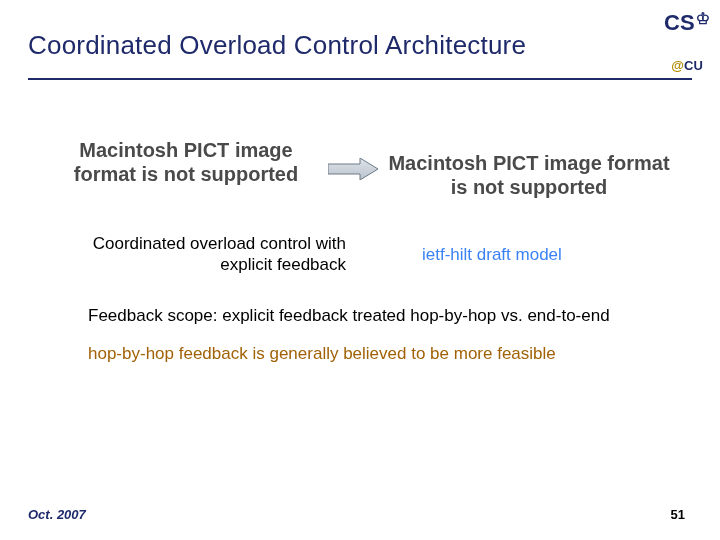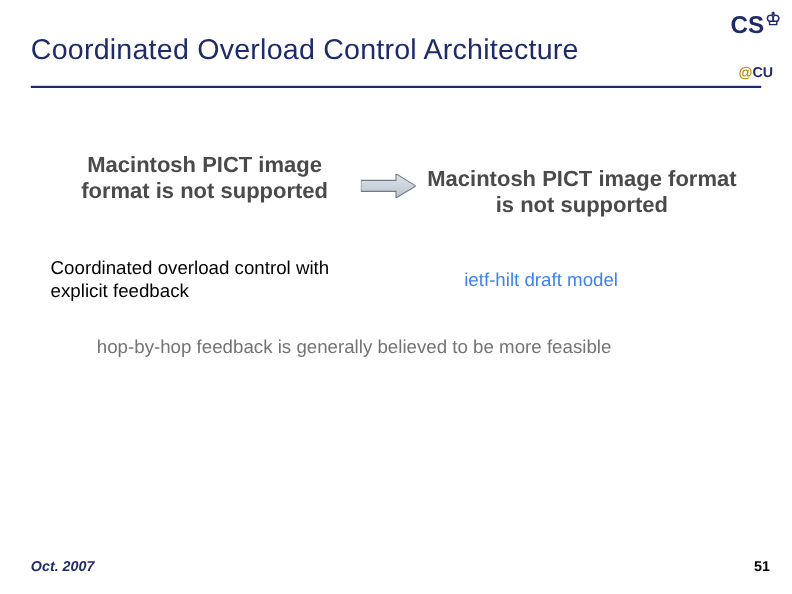--- a/index.html
+++ b/index.html
@@ -89,21 +89,21 @@
   }
   .arrow-box svg { display: block; }
   .captions {
     display: flex;
     justify-content: space-between;
     margin: 34px 10px 0 18px;
   }
   .cap-left {
     font-size: 17px;
     color: #000;
-    text-align: left;
+    text-align: right;
     width: 300px;
     line-height: 1.25;
   }
   .cap-right {
     font-size: 17px;
     color: #3b82f6;
     width: 260px;
     margin-top: 12px;
   }
   .body-lines {
@@ -111,27 +111,27 @@
     padding-left: 60px;
     padding-right: 20px;
   }
   .line1 {
     font-size: 17px;
     color: #000;
     margin-bottom: 18px;
   }
   .line2 {
     font-size: 17px;
-    color: #737373;
+    color: #a16207;
   }
   .footer {
     position: absolute;
     bottom: 18px;
     left: 28px;
-    right: 20px;
+    right: 35px;
     display: flex;
     justify-content: space-between;
     align-items: center;
   }
   .footer-date {
     font-size: 13px;
     font-style: italic;
     font-weight: bold;
     color: #1f2a6b;
   }
@@ -176,20 +176,21 @@
     </div>
     <div class="pict pict-right">Macintosh PICT image format is not supported</div>
   </div>
 
   <div class="captions">
     <div class="cap-left">Coordinated overload control with explicit feedback</div>
     <div class="cap-right">ietf-hilt draft model</div>
   </div>
 
   <div class="body-lines">
+    <div class="line1">Feedback scope: explicit feedback treated hop-by-hop vs. end-to-end</div>
     <div class="line2">hop-by-hop feedback is generally believed to be more feasible</div>
   </div>
 
 </div>
 
 <div class="footer">
   <div class="footer-date">Oct. 2007</div>
   <div class="footer-page">51</div>
 </div>
 

